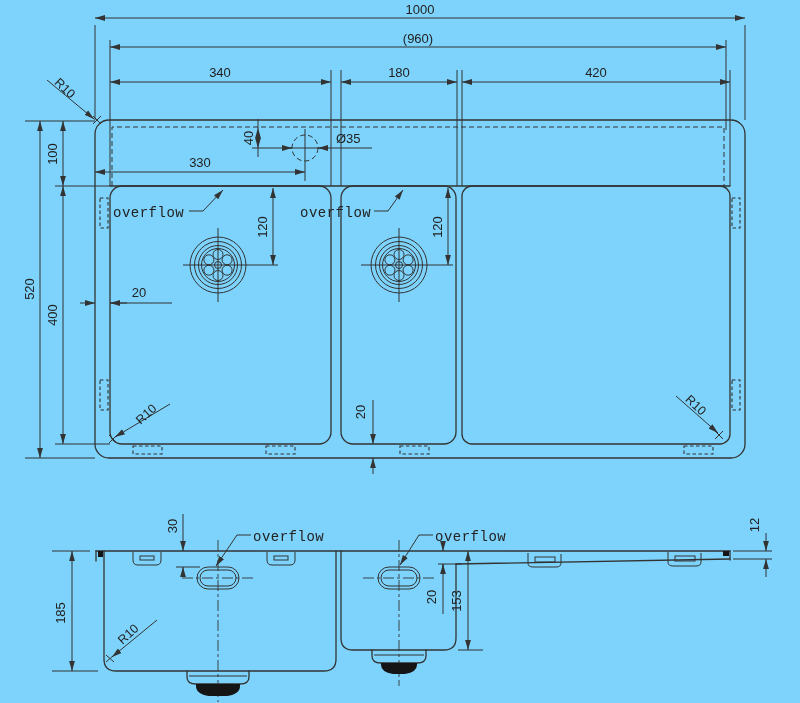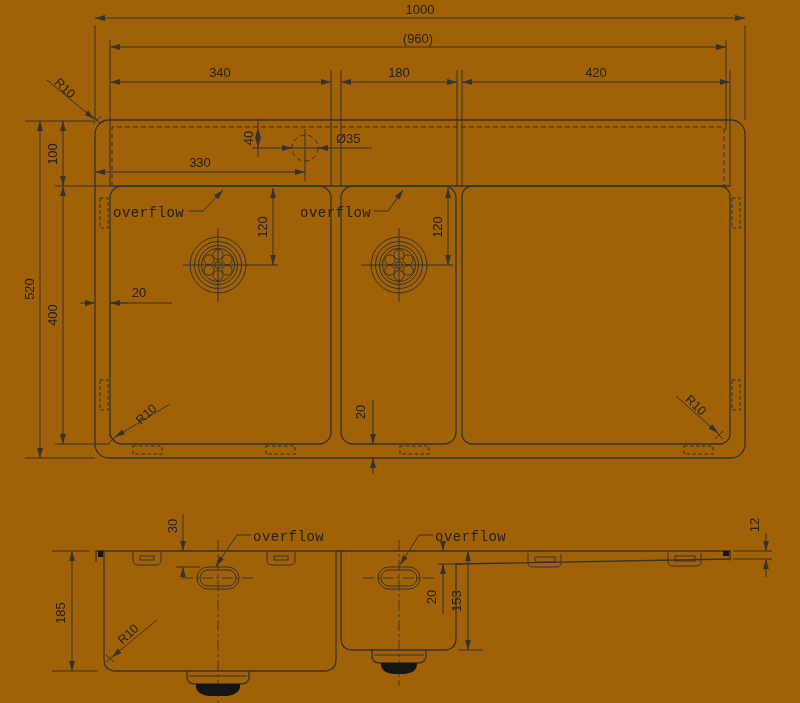--- a/index.html
+++ b/index.html
@@ -1,16 +1,16 @@
 <!DOCTYPE html>
 <html><head>
 <meta charset="utf-8">
 <style>
   html,body{margin:0;padding:0;background:#fff;}
-  .canvas{position:relative;width:800px;height:703px;background:#a16207;overflow:hidden;
+  .canvas{position:relative;width:800px;height:703px;background:#7dd3fc;overflow:hidden;
           font-family:"Liberation Sans",sans-serif;}
   svg{position:absolute;left:0;top:0;}
   .ln{stroke:#333;stroke-width:1.3;fill:none;stroke-linejoin:round;stroke-linecap:round;}
   .thin{stroke:#333;stroke-width:1;fill:none;}
   .dash{stroke-dasharray:5,3;}
   .clip{stroke:#333;stroke-width:1.1;fill:none;stroke-dasharray:3.5,2.5;}
   .cl{stroke:#333;stroke-width:.9;fill:none;stroke-dasharray:11,3,3,3;}
   .dim{stroke:#333;stroke-width:1;fill:none;}
   .blk{fill:#151515;stroke:none;}
   text{font:13px "Liberation Sans",sans-serif;fill:#222;text-anchor:middle;}

